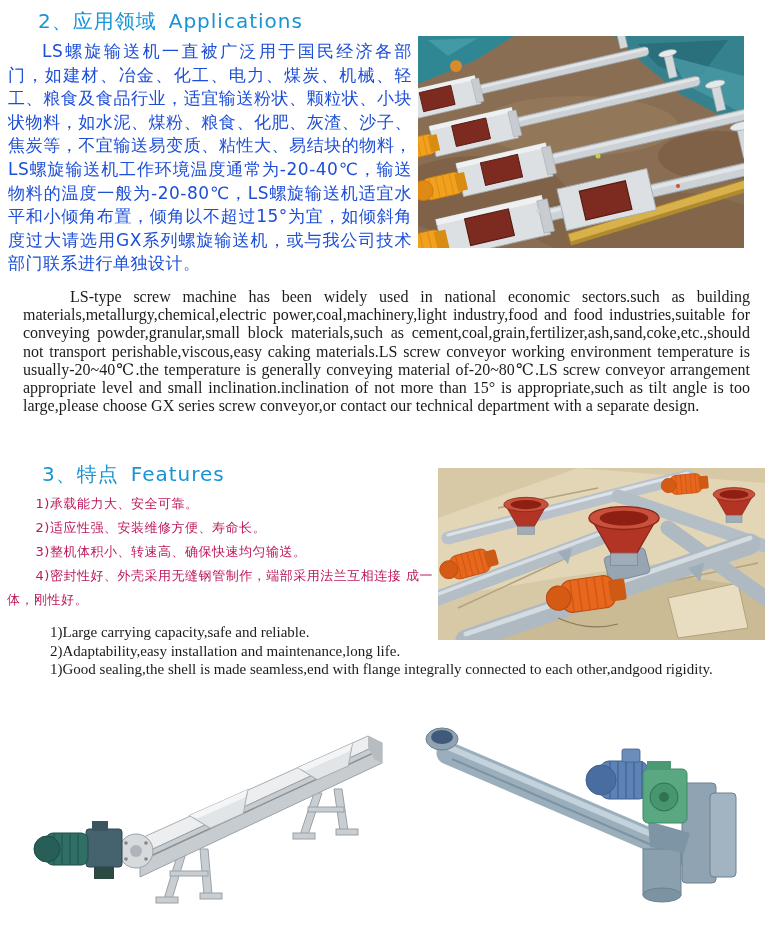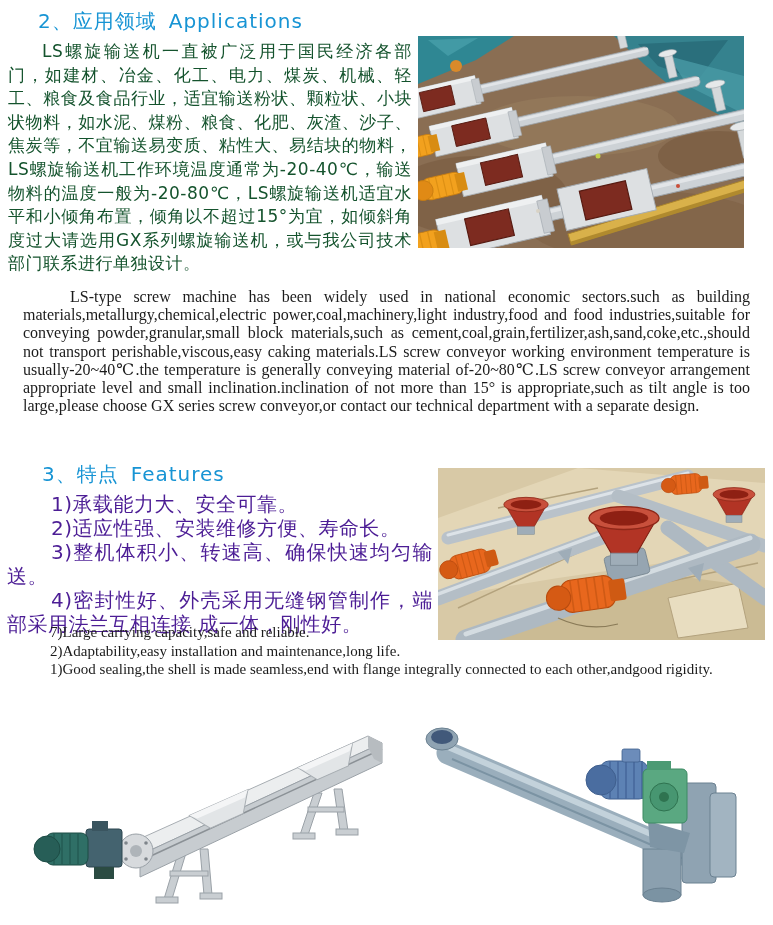--- a/index.html
+++ b/index.html
@@ -15,42 +15,42 @@
     color:#1794d4;
     font-size:20px;
     letter-spacing:1px;
     white-space:nowrap;
   }
   .sec-heading .zh{font-weight:400;}
   .sec-heading .en{font-weight:400;margin-left:12px;text-align:center;}
   .zh-body{
     position:absolute;
     left:8px;top:40px;width:404px;
-    color:#14532d;
+    color:#1d4ed8;
     font-size:17px;
     line-height:23.6px;
     text-align:justify;
     text-indent:2em;
     letter-spacing:0.5px;
   }
   .en-body{
     position:absolute;
     left:23px;top:288px;width:727px;
     color:#1b1b1b;
     font-family:"Liberation Serif","DejaVu Serif",serif;
     font-size:16px;
     line-height:18.2px;
     text-align:justify;
     text-indent:47px;
   }
   .zh-features{
     position:absolute;
     left:7px;top:492px;width:426px;
-    color:#4c1d95;
-    font-size:20px;
+    color:#be185d;
+    font-size:13px;
     line-height:24px;
     letter-spacing:0.5px;
   }
   .zh-features .item{text-indent:2.2em;text-align:justify;}
   .en-features{
     position:absolute;
     left:50px;top:623px;width:700px;
     color:#1b1b1b;
     font-family:"Liberation Serif","DejaVu Serif",serif;
     font-size:15px;
@@ -176,21 +176,21 @@
       <line x1="28" y1="166" x2="312" y2="70" stroke="#d4dce1" stroke-width="5" stroke-linecap="round"></line>
       <rect x="168" y="84" width="42" height="26" rx="4" fill="#96a5b1" stroke="#75848f" stroke-width="0.8" transform="rotate(-14 189 97)"></rect>
       <use href="#funnel" transform="translate(186,46) scale(1.35)"></use>
       <use href="#omotor" transform="translate(150,126) scale(1.35) rotate(-8)"></use>
       <polygon points="250,100 266,95 262,114" fill="#9fadb8"></polygon>
       <path d="M120,150 q30,14 60,6" stroke="#8a7b58" stroke-width="1.2" fill="none"></path>
     </svg>
   </div>
 
   <div class="en-features">
-    <div>7)Large carrying capacity,safe and reliable.</div>
+    <div>1)Large carrying capacity,safe and reliable.</div>
     <div>2)Adaptability,easy installation and maintenance,long life.</div>
     <div>1)Good sealing,the shell is made seamless,end with flange integrally  connected to each other,andgood rigidity.</div>
   </div>
 
   <div class="photo" id="photo-trough">
     <svg viewBox="0 0 380 218" preserveAspectRatio="none">
       <rect x="0" y="0" width="380" height="218" fill="#ffffff"></rect>
 
       <g stroke="#9aa1a7" stroke-width="1" fill="#c9ced2">
         <polygon points="148,150 156,150 142,196 134,196"></polygon>

